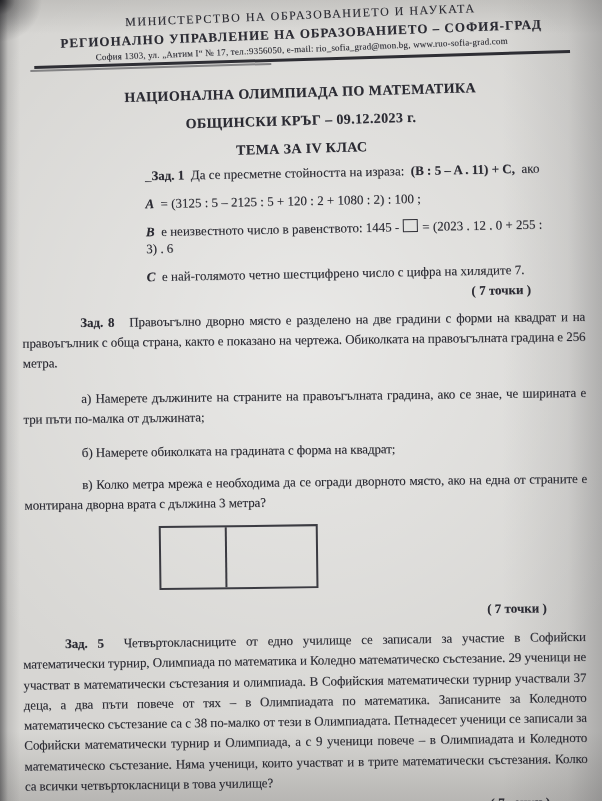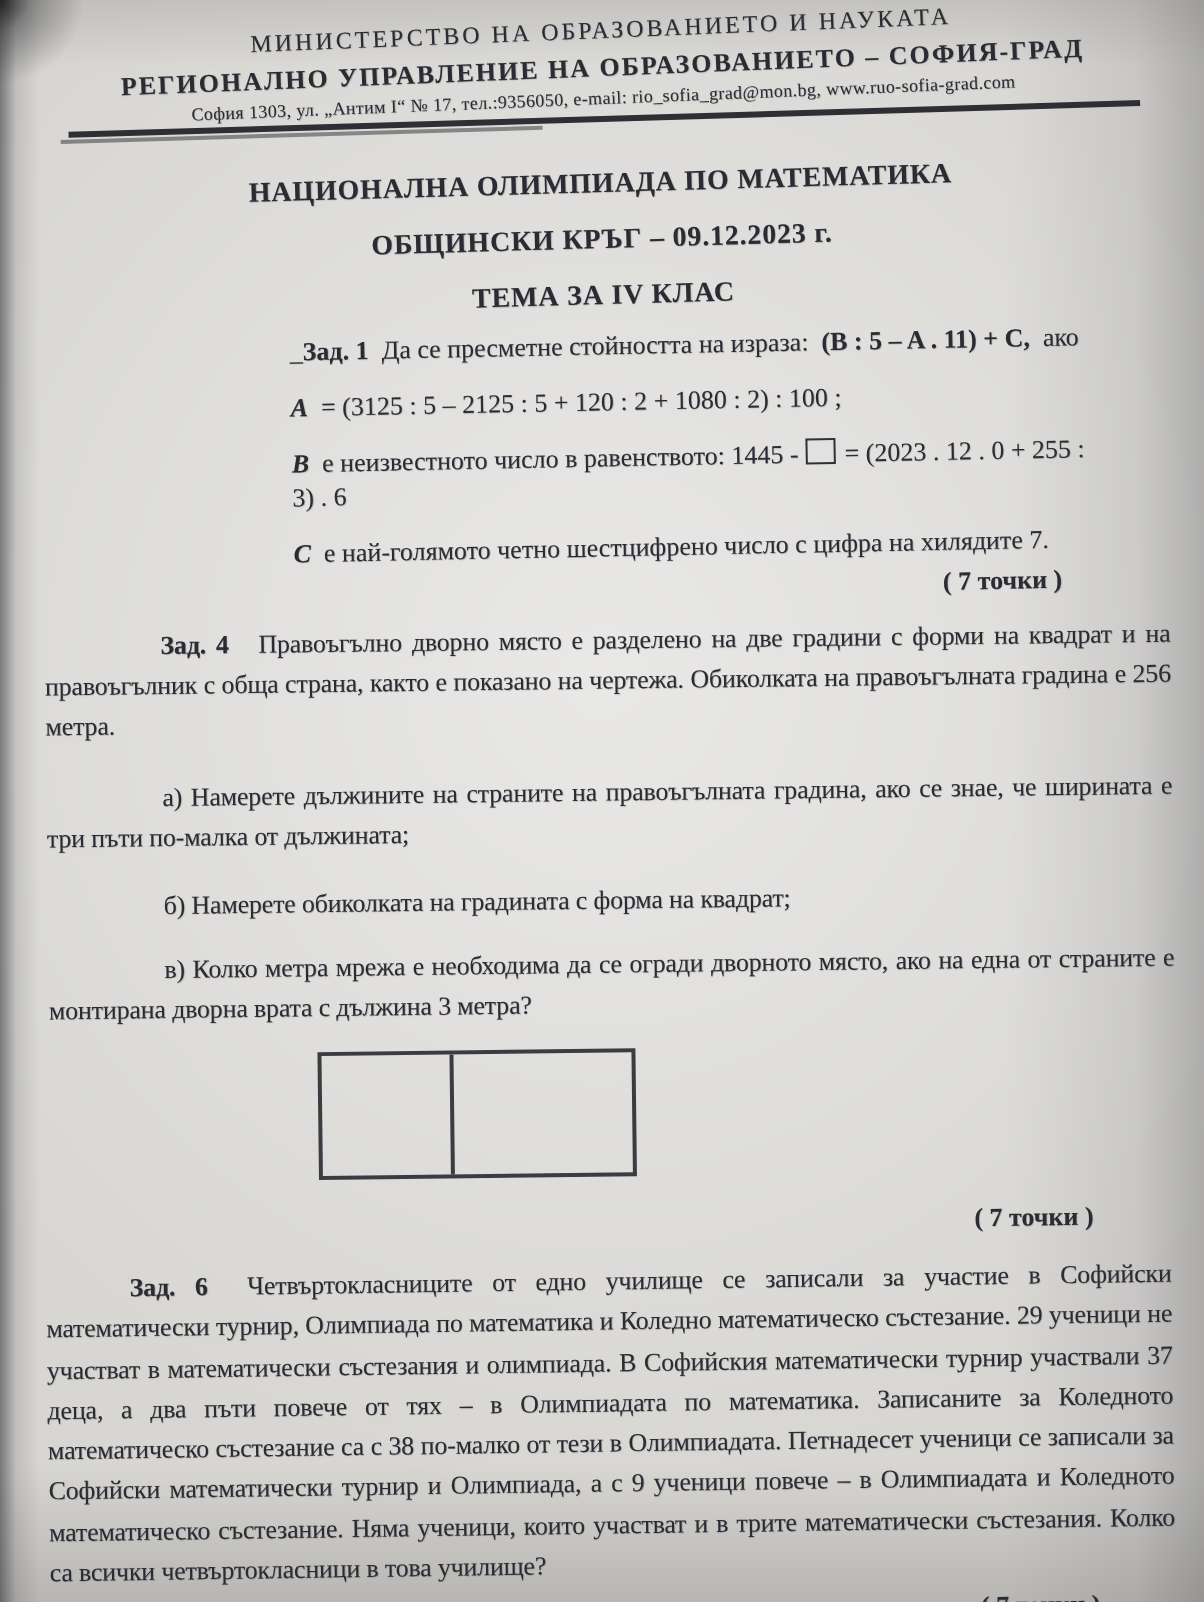--- a/index.html
+++ b/index.html
@@ -94,33 +94,33 @@
     </div>
     <div class="t1-row">
       <span class="var">C</span>&nbsp;
       <span>е най-голямото четно шестцифрено число с цифра на хилядите 7.</span>
     </div>
     <div class="points">( 7 точки )</div>
   </div>
 
   <div class="task2">
     <div class="para t2-intro">
-      <span class="task-label">Зад. 4</span>&nbsp;&nbsp;
+      <span class="task-label">Зад. 8</span>&nbsp;&nbsp;
       <span>Правоъгълно дворно място е разделено на две градини с форми на квадрат и на правоъгълник с обща страна, както е показано на чертежа. Обиколката на правоъгълната градина е 256 метра.</span>
     </div>
     <div class="para t2-item-a">а) Намерете дължините на страните на правоъгълната градина, ако се знае, че ширината е три пъти по-малка от дължината;</div>
     <div class="para t2-item-b">б) Намерете обиколката на градината с форма на квадрат;</div>
     <div class="para t2-item-v">в) Колко метра мрежа е необходима да се огради дворното място, ако  на една от страните е монтирана дворна врата с дължина 3 метра?</div>
     <div class="figure">
       <div class="figure-divider"></div>
     </div>
     <div class="points">( 7 точки )</div>
   </div>
 
   <div class="task3">
     <div class="para t3-text">
-      <span class="task-label">Зад. 6</span>&nbsp;
+      <span class="task-label">Зад. 5</span>&nbsp;
       <span>Четвъртокласниците от едно училище се записали за участие в Софийски математически турнир, Олимпиада по математика и Коледно математическо състезание. 29 ученици не участват в математически състезания и олимпиада. В Софийския математически турнир участвали 37 деца, а два пъти повече от тях – в  Олимпиадата по математика. Записаните за Коледното математическо състезание са с 38 по-малко от тези в Олимпиадата. Петнадесет ученици се записали за Софийски математически турнир и Олимпиада, а с 9 ученици повече – в Олимпиадата и Коледното математическо състезание. Няма ученици, които участват и в трите математически състезания. Колко са всички четвъртокласници в това училище?</span>
     </div>
     <div class="points">( 7 точки )</div>
   </div>
 
 </div>
 
 </body></html>

